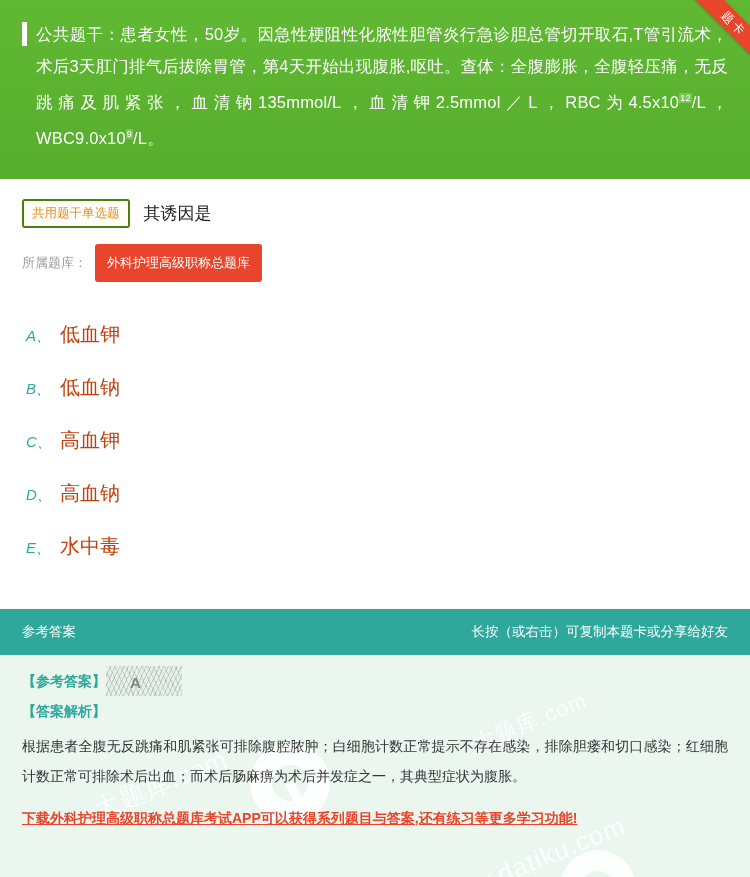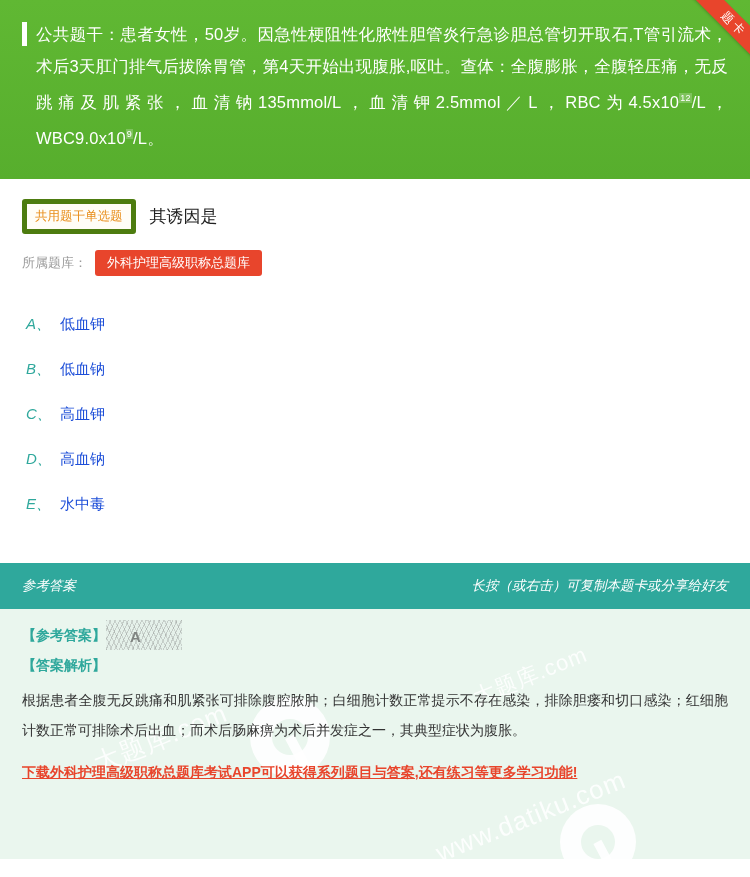--- a/index.html
+++ b/index.html
@@ -85,21 +85,21 @@
     padding: 16px 22px 0 22px;
   }
 
   .sub-question-row {
     display: flex;
     align-items: center;
     margin-top: 4px;
     margin-bottom: 16px;
   }
   .tag-shared {
-    border: 5px solid #4d7c0f;
+    border: 2px solid #4d7c0f;
     color: #e88c17;
     font-size: 12.5px;
     padding: 4px 8px;
     border-radius: 3px;
     background: #fffdf7;
     white-space: nowrap;
   }
   .sub-question-text {
     font-size: 17px;
     color: #222;
@@ -114,21 +114,21 @@
   .bank-label {
     color: #9a9a9a;
     font-size: 13px;
     white-space: nowrap;
   }
   .bank-pill {
     margin-left: 8px;
     background: #e8452c;
     color: #fff;
     font-size: 13px;
-    padding: 4px 12px;
+    padding: 10px 12px;
     border-radius: 3px;
     white-space: nowrap;
   }
 
   .options {
     margin: 0;
     padding: 0 0 18px 0;
     list-style: none;
   }
   .option {
@@ -137,38 +137,37 @@
     padding: 13px 0 13px 4px;
   }
   .option-letter {
     color: #2fa89c;
     font-size: 15px;
     font-style: italic;
     width: 34px;
     flex: 0 0 34px;
   }
   .option-text {
-    font-size: 15px;
-    color: #1d4ed8;
+    font-size: 20px;
+    color: #c2410c;
   }
 
   .divider-space {
     height: 18px;
   }
 
   
   .answer-bar {
     background: #2fa89c;
     color: #ffffff;
     display: flex;
     align-items: center;
     justify-content: space-between;
     padding: 14px 22px;
     font-size: 13.5px;
-    font-style: italic;
   }
 
   
   .answer-body {
     position: relative;
     background: #eaf6ee;
     padding: 18px 22px 14px 22px;
     min-height: 250px;
     box-sizing: border-box;
     overflow: hidden;

